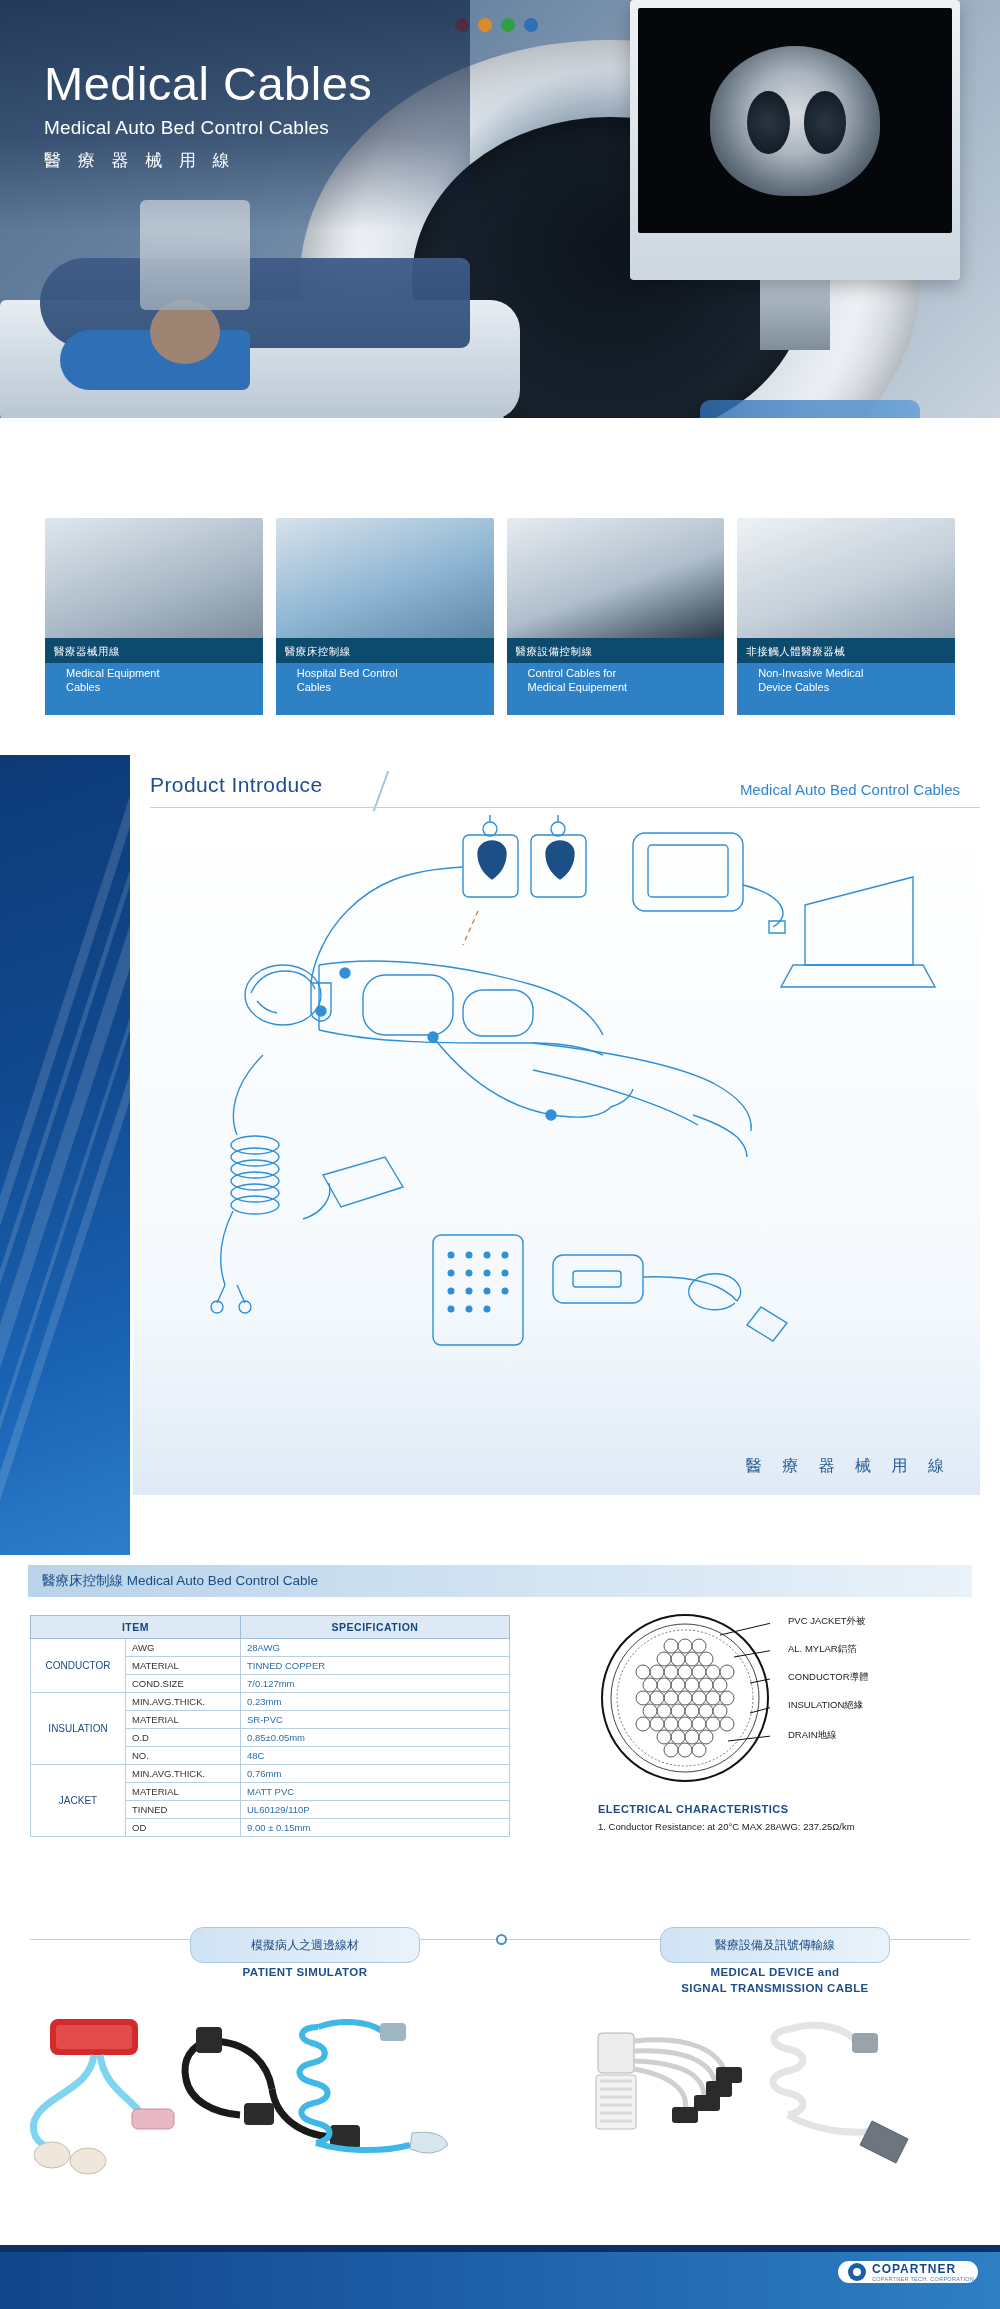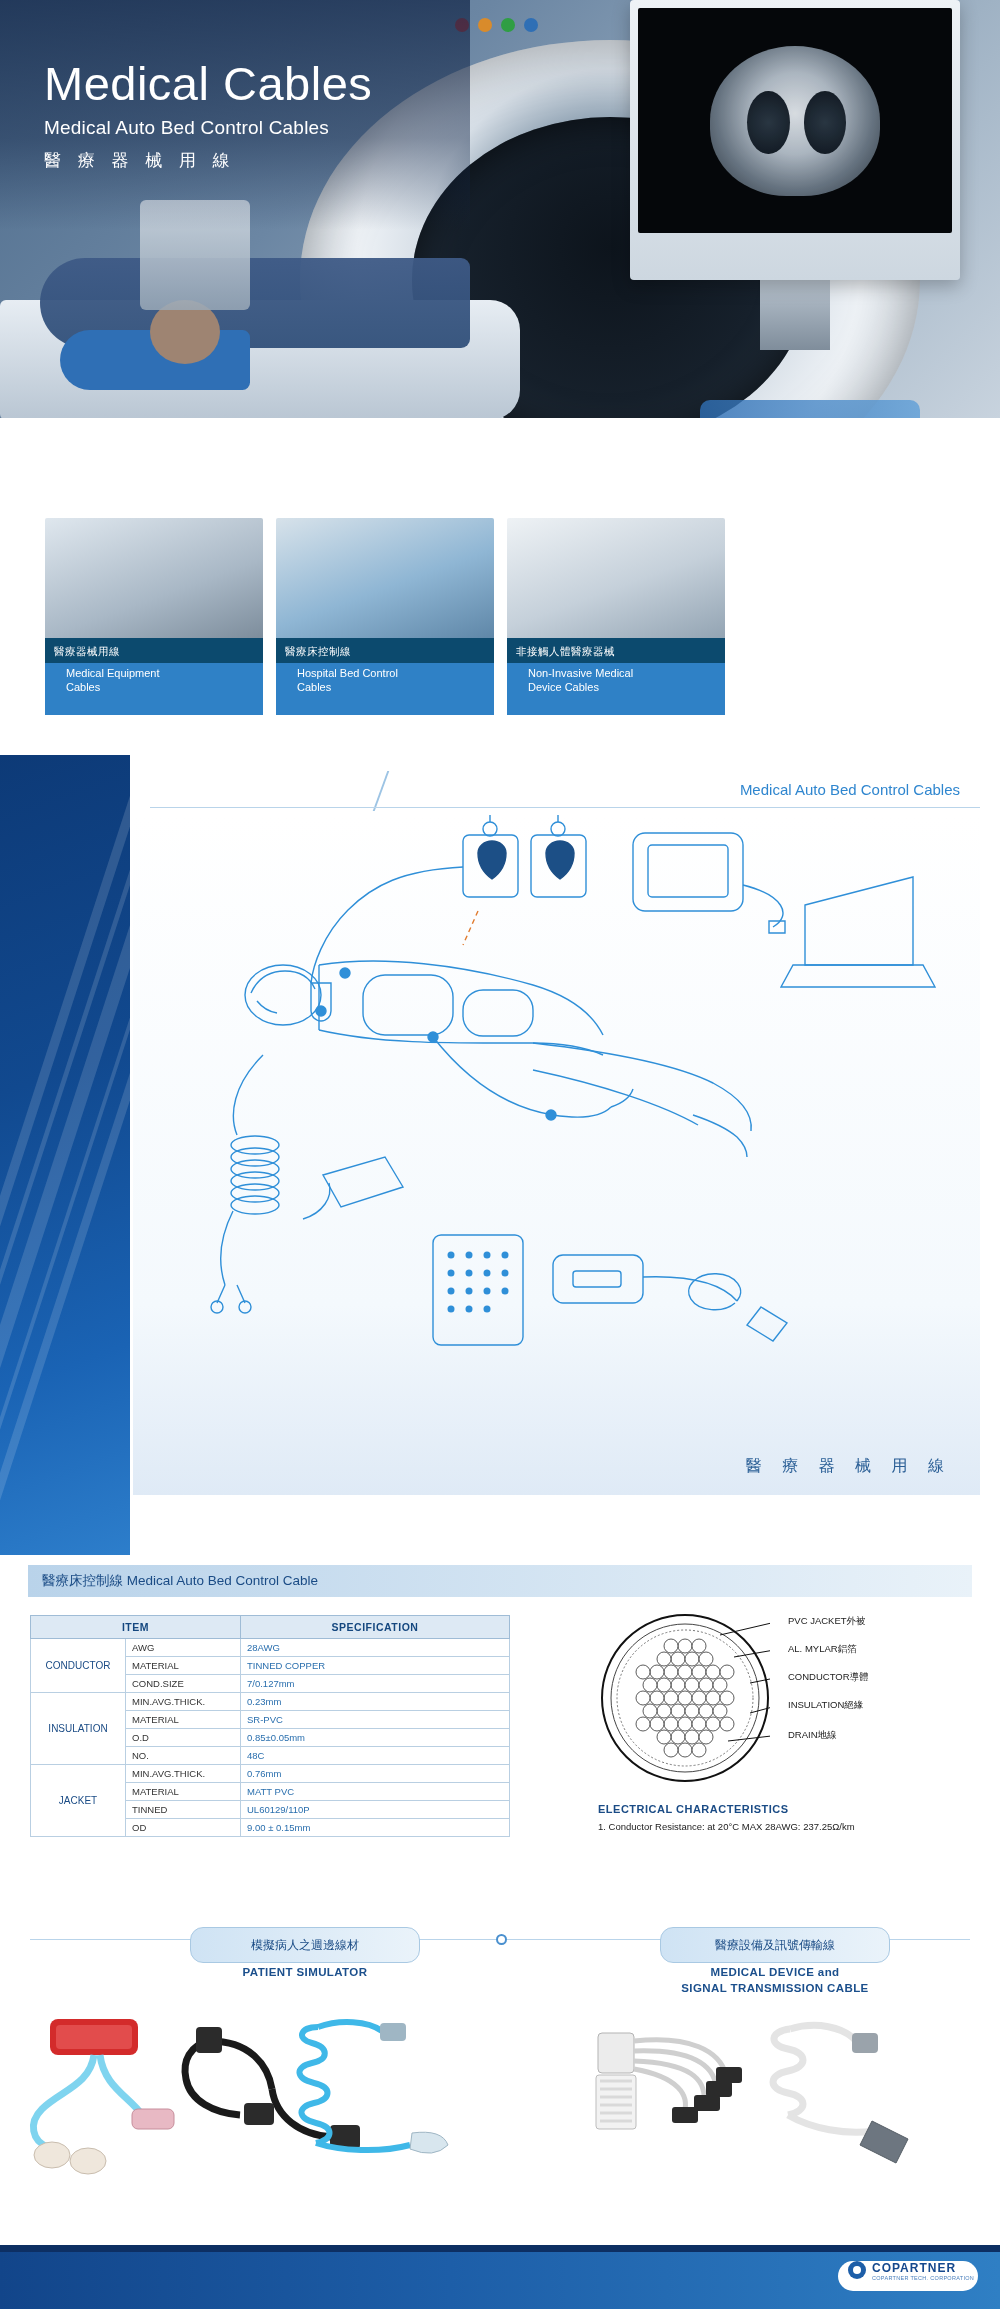--- a/index.html
+++ b/index.html
@@ -151,22 +151,22 @@
   .btitle { position:absolute; text-align:center; font-size:11.5px; font-weight:bold; color:#1b4f8c; letter-spacing:.4px; line-height:1.35; }
   .prod { position:absolute; }
 
   
   .footer {
     position:absolute; left:0; top:2245px; width:1000px; height:64px;
     background:linear-gradient(90deg,#12458a 0%, #1d5ea8 45%, #2f7fc4 100%);
   }
   .footer-top { position:absolute; left:0; top:0; width:1000px; height:7px; background:#0d2f63; }
   .logo-badge {
-    position:absolute; right:22px; top:16px; width:140px; height:30px;
-    background:#fff; border-radius:15px; display:flex; align-items:flex-start; gap:6px; padding-left:10px;
+    position:absolute; right:22px; top:16px; width:140px; height:22px;
+    background:#fff; border-radius:15px; display:flex; align-items:center; gap:6px; padding-left:10px;
   }
   .logo-mark { width:18px; height:18px; border-radius:50%; background:#1d5ea8; position:relative; }
   .logo-mark:after { content:""; position:absolute; left:5px; top:5px; width:8px; height:8px; border-radius:50%; background:#fff; }
   .logo-text { font-size:12px; font-weight:bold; color:#15488d; letter-spacing:1px; }
   .logo-sub { font-size:5.5px; color:#4a7fbc; letter-spacing:.3px; }
   svg { display:block; }
 </style>
 </head>
 <body>
 
@@ -208,38 +208,45 @@
       <div class="thumb-cap2" style="white-space:pre-line">Medical Equipment
 Cables</div>
     </div>
     <div class="thumb">
       <div class="thumb-img ti2"></div>
       <div class="thumb-cap">醫療床控制線</div>
       <div class="thumb-cap2" style="white-space:pre-line">Hospital Bed Control
 Cables</div>
     </div>
     <div class="thumb">
+      <div class="thumb-img ti3"></div>
+      <div class="thumb-cap">醫療設備控制線</div>
+      <div class="thumb-cap2" style="white-space:pre-line">Control Cables for
+Medical Equipement</div>
+    </div>
+    <div class="thumb">
       <div class="thumb-img ti4"></div>
       <div class="thumb-cap">非接觸人體醫療器械</div>
       <div class="thumb-cap2" style="white-space:pre-line">Non-Invasive Medical
 Device Cables</div>
     </div>
   </div>
 
   <div class="intro-band">
     <div class="intro-left">
       <div class="streak" style="left:10px; top:-40px; width:10px; height:900px;"></div>
       <div class="streak" style="left:34px; top:-40px; width:5px; height:900px;"></div>
       <div class="streak" style="left:52px; top:-40px; width:14px; height:900px;"></div>
       <div class="streak" style="left:82px; top:-40px; width:4px; height:900px;"></div>
       <div class="streak" style="left:100px; top:-40px; width:9px; height:900px;"></div>
 
     </div>
 
     <div class="intro-head">
+      <div class="intro-title">Product  Introduce</div>
       <div class="slash"></div>
       <div class="intro-right-title">Medical Auto Bed Control Cables</div>
     </div>
     <div class="intro-rule"></div>
 
     <div class="diagram-area">
       <svg width="847" height="640" viewBox="0 0 847 640">
         <g stroke="#2f8fd8" stroke-width="1.4" fill="none">
 
           <rect x="330" y="20" width="55" height="62" rx="6"></rect>

